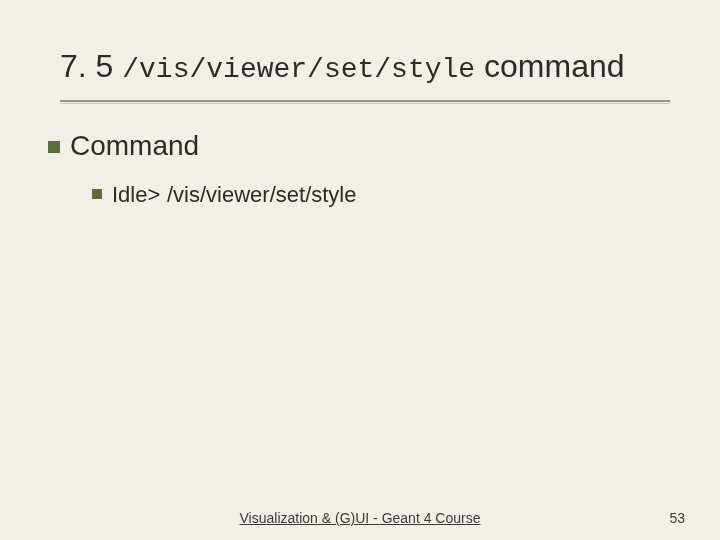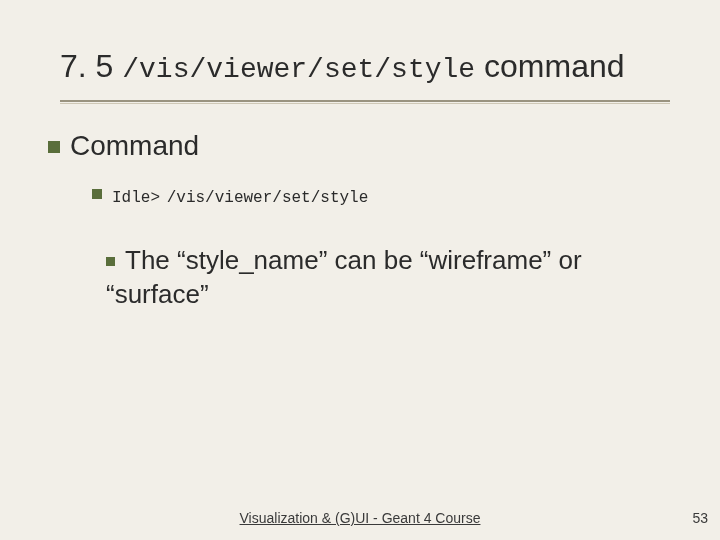--- a/index.html
+++ b/index.html
@@ -76,22 +76,22 @@
     font-size: 28px;
     margin-bottom: 16px;
   }
   .lvl2 {
     font-size: 24px;
     margin-left: 44px;
     margin-top: 12px;
     line-height: 1.35;
   }
   .lvl2 .mono {
-    font-family: Liberation Mono, monospace;
-    font-size: 16px;
+    font-family: Liberation Sans, sans-serif;
+    font-size: 22px;
   }
   .lvl2 .mono-line2 {
     display: block;
     margin-left: 140px;
   }
   .lvl3 {
     font-size: 26px;
     margin-left: 58px;
     margin-top: 34px;
     line-height: 1.3;
@@ -106,21 +106,21 @@
   }
   .footer-center {
     position: absolute;
     left: 0;
     right: 0;
     text-align: center;
     text-decoration: underline;
   }
   .footer-right {
     position: absolute;
-    right: 12px;
+    right: 35px;
     text-align: right;
   }
 </style>
 </head>
 <body>
 
 <div class="slide">
 
   <div class="title">
     <span>7. 5</span>
@@ -133,23 +133,20 @@
 
     <div class="lvl1">
       <span class="bullet-sq"></span><span>Command</span>
     </div>
 
     <div class="lvl2">
       <span class="bullet-sq small"></span><span class="mono">Idle&gt;</span>
       <span class="mono">/vis/viewer/set/style</span>
     </div>
 
-    <div class="lvl3">
-      <span class="bullet-sq tiny"></span><span>The “style_name” can be “wireframe” or “surface”</span>
-    </div>
 
   </div>
 
   <div class="footer">
     <div class="footer-center">Visualization &amp; (G)UI - Geant 4 Course</div>
     <div class="footer-right">53</div>
   </div>
 
 </div>
 

